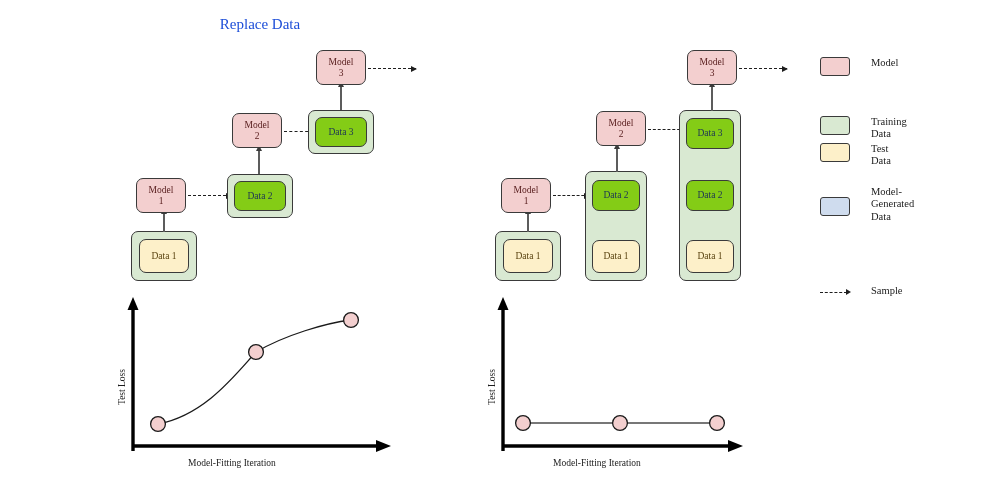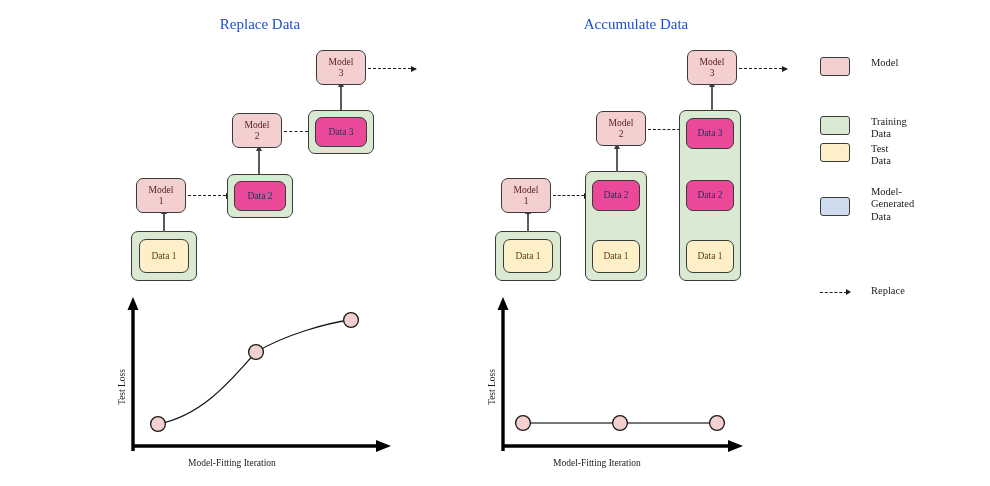--- a/index.html
+++ b/index.html
@@ -46,21 +46,21 @@
   }
   .box.train {
     background: #d9e9d2;
     color: #22401f;
   }
   .box.real {
     background: #fdf0c9;
     color: #5a4411;
   }
   .box.gen {
-    background: #ec4899;
+    background: #84cc16;
     color: #1d3356;
   }
   .box .l2 { display:block; }
 
   
   .solid-arrow {
     position: absolute;
     background: #5c5c5c;
     width: 1.6px;
   }
@@ -168,21 +168,20 @@
 
   <div class="solid-arrow" style="left:340px; top:86px; height:24px;"></div>
 
   <div class="box model" style="left:316px; top:50px; width:50px; height:35px;">
     <span>Model</span>
     <span class="l2">3</span>
   </div>
 
   <div class="dash-arrow" style="left:368px; top:68px; width:48px;"></div>
 
-  <div class="panel-title" style="left:556px; top:16px; width:160px;">Accumulate Data</div>
 
   <div class="box train" style="left:495px; top:231px; width:66px; height:50px;"></div>
   <div class="box real" style="left:503px; top:239px; width:50px; height:34px;">Data 1</div>
 
   <div class="solid-arrow" style="left:527px; top:213px; height:19px;"></div>
 
   <div class="box model" style="left:501px; top:178px; width:50px; height:35px;">
     <span>Model</span>
     <span class="l2">1</span>
   </div>
@@ -252,21 +251,21 @@
 
 
     <div class="legend-row" style="top:238px; height:14px;">
       <div style="width:30px; height:14px; position:relative;">
         <div style="position:absolute; left:0; top:6px; width:27px; border-top:1.4px dashed #1e1e1e;"></div>
         <div style="position:absolute; left:26px; top:3.2px; width:0; height:0;
                     border-top:3.2px solid transparent; border-bottom:3.2px solid transparent;
                     border-left:5.5px solid #1e1e1e;"></div>
       </div>
       <div class="legend-label" style="margin-top:-1px;">
-        <span>Replace</span>
+        <span>Sample</span>
       </div>
     </div>
   </div>
 
   <div class="plot" style="left:110px; top:295px;">
     <svg width="300" height="165">
 
       <line x1="23" y1="156" x2="23" y2="12" stroke="#000" stroke-width="3.4"></line>
       <polygon points="23,2 17.5,15 28.5,15" fill="#000"></polygon>
 

